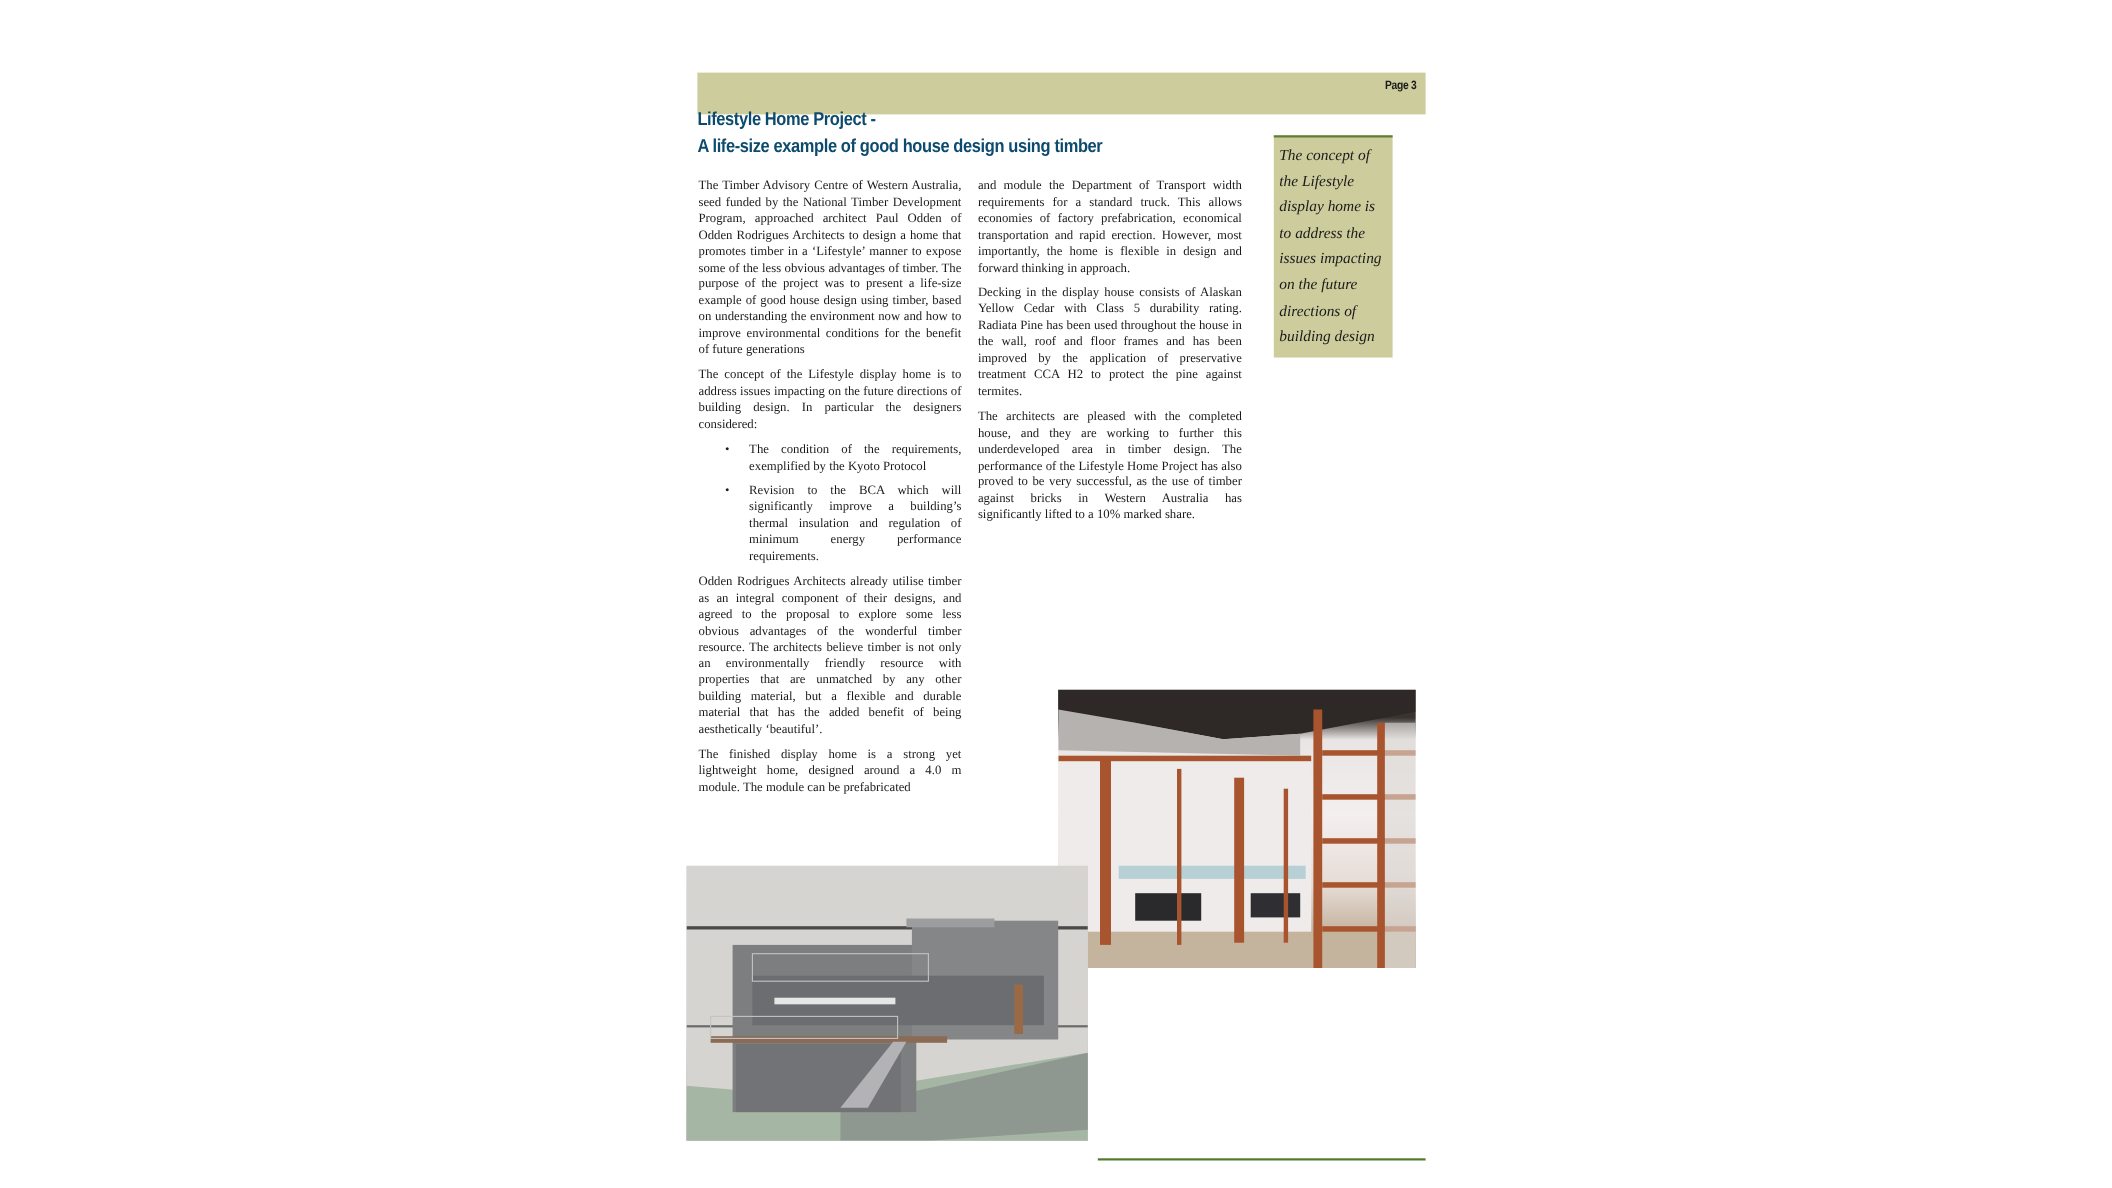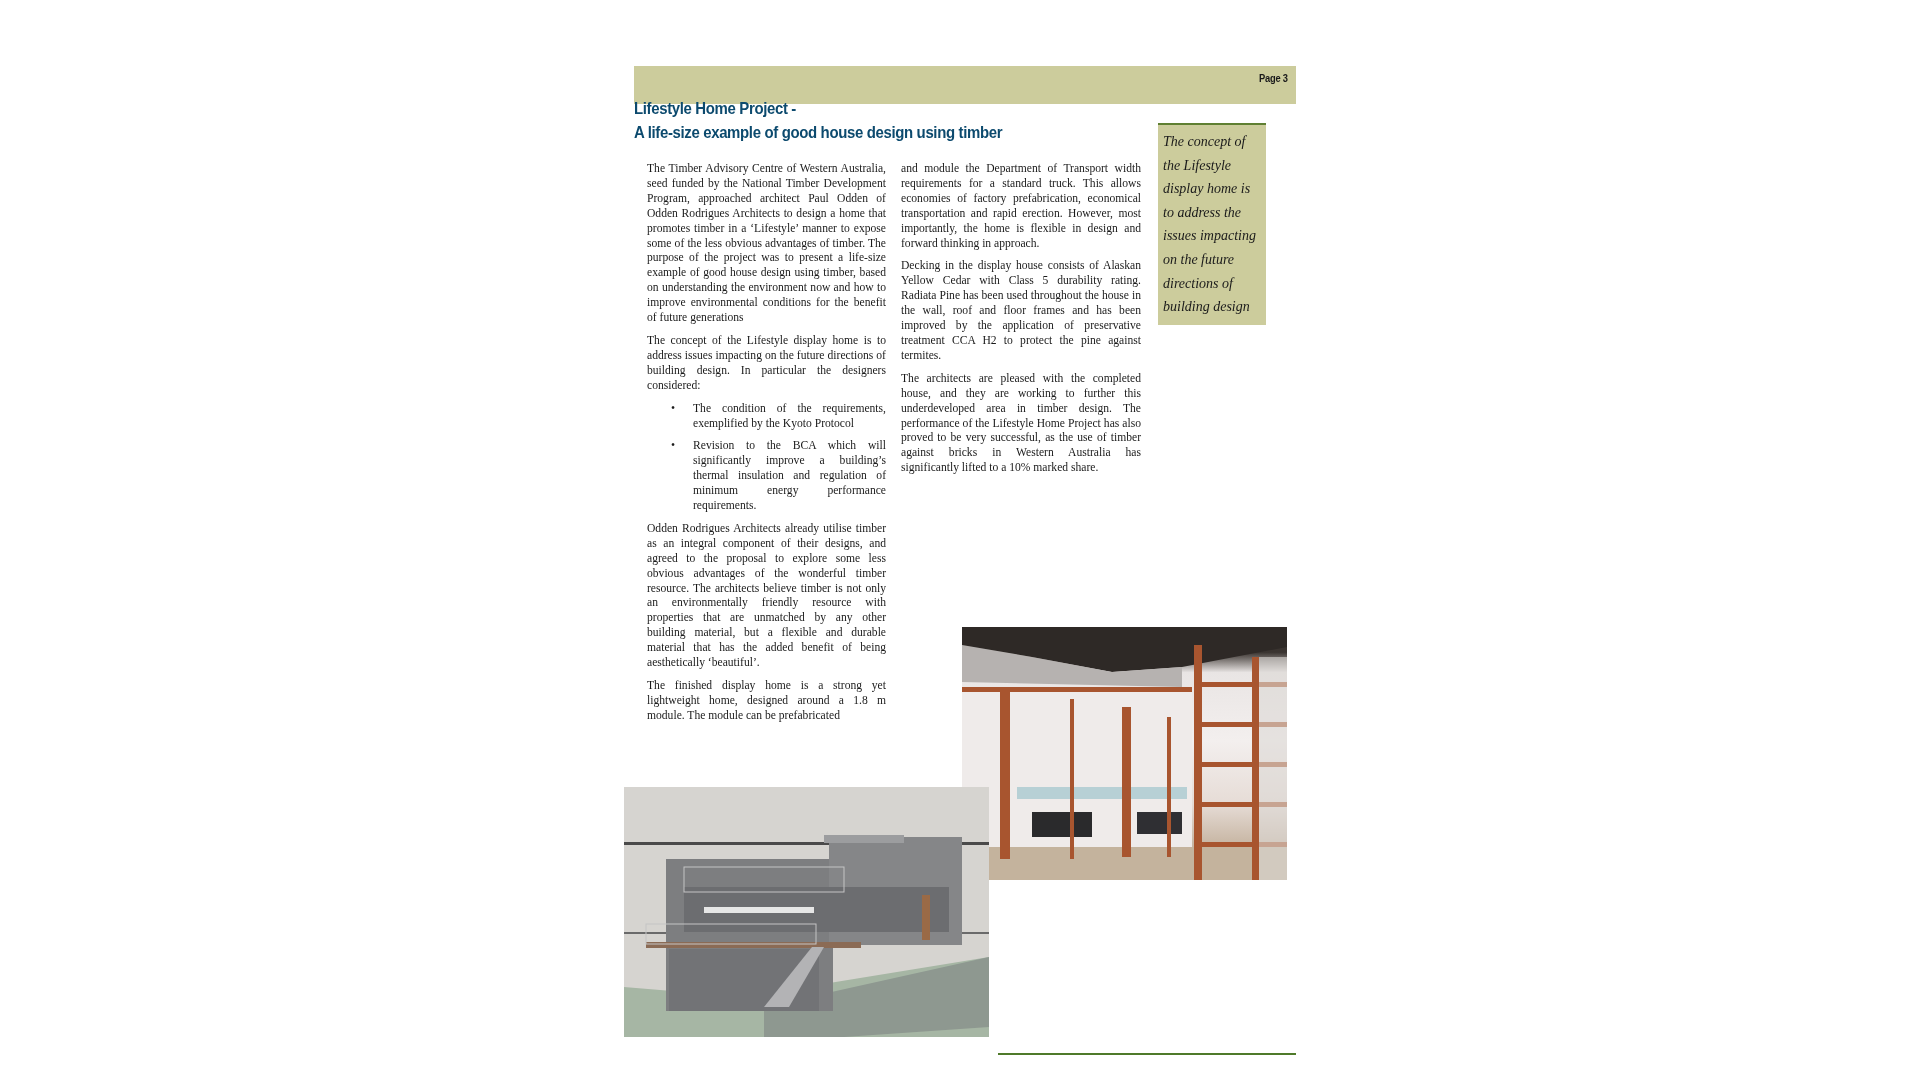--- a/index.html
+++ b/index.html
@@ -1,21 +1,21 @@
 <!DOCTYPE html>
 <html><head>
   <meta charset="utf-8">
   <style>
     html, body { margin: 0; padding: 0; background: #ffffff; }
     body { width: 1920px; height: 1080px; position: relative; overflow: hidden; font-family: "Liberation Serif", serif; color: #1a1a1a; }
     .header-band { position: absolute; left: 634px; top: 46px; width: 662px; height: 38px; background: #cccc9c; margin-top: 20px; }
     .page-num { position: absolute; right: 8px; top: 6px; font-family: "Liberation Sans", sans-serif; font-weight: bold; font-size: 11px; color: #1a1a1a; letter-spacing: -0.3px; transform: scaleX(0.85); transform-origin: right center; }
     .title { position: absolute; left: 634px; top: 97px; width: 520px; font-family: "Liberation Sans", sans-serif; font-weight: bold; font-size: 17px; line-height: 24px; color: #0c4a6e; letter-spacing: -0.4px; }
     .title span { display: block; transform: scaleX(0.88); transform-origin: left center; white-space: nowrap; }
-    .col { position: absolute; font-size: 11.6px; line-height: 14.9px; text-align: justify; margin-left: 12px; }
+    .col { position: absolute; font-size: 11.6px; line-height: 14.9px; text-align: justify; }
     .col p { margin: 0 0 8px 0; }
     .col1 { left: 635px; top: 162px; width: 239px; }
     .col2 { left: 889px; top: 162px; width: 240px; }
     .bullets { list-style: none; margin: 0 0 8px 0; padding: 0; }
     .bullets li { position: relative; padding-left: 46px; margin-bottom: 8px; }
     .bullets li .dot { position: absolute; left: 24px; top: 0; }
     .pullquote { position: absolute; left: 1158px; top: 123px; width: 108px; height: 202px; background: #cccc9c; border-top: 2px solid #5f7f32; box-sizing: border-box; padding: 5px 5px 0 5px; font-family: "Liberation Serif", serif; font-style: italic; font-size: 14px; line-height: 23.6px; color: #1a1a1a; }
     .photo { position: absolute; overflow: hidden; }
     .photo-interior { left: 962px; top: 627px; width: 325px; height: 253px; background: linear-gradient(180deg, #3a3430 0%, #3a3430 10%, #e9e5e4 18%, #f3efee 45%, #e6dcd6 70%, #c9b8a6 85%, #b8a590 100%); }
     .photo-model { left: 624px; top: 787px; width: 365px; height: 250px; background: linear-gradient(180deg, #d8d6d2 0%, #cfcdc9 60%, #a9b8a7 75%, #8d9a8b 100%); }
@@ -34,21 +34,21 @@
 </div>
 
 <div class="col col1">
   <p>The Timber Advisory Centre of Western Australia, seed funded by the National Timber Development Program, approached architect Paul Odden of Odden Rodrigues Architects to design a home that promotes timber in a ‘Lifestyle’ manner to expose some of the less obvious advantages of timber.  The purpose of the project was to present a life-size example of good house design using timber, based on  understanding the environment now and how to improve environmental conditions for the benefit of future generations</p>
   <p>The concept of the Lifestyle display home is to address issues impacting on the future directions of building design.  In particular the designers considered:</p>
   <ul class="bullets">
     <li><span class="dot">•</span><span>The condition of the requirements, exemplified by the Kyoto Protocol</span></li>
     <li><span class="dot">•</span><span>Revision to the BCA which will significantly improve a building’s thermal insulation and regulation of minimum energy performance requirements.</span></li>
   </ul>
   <p>Odden Rodrigues Architects already utilise timber as an integral component of their designs, and agreed to the proposal to explore some less obvious advantages of the wonderful timber resource. The architects believe timber is not only an environmentally friendly resource with properties that are unmatched by any other building material, but a flexible and durable material that has the added benefit of being aesthetically ‘beautiful’.</p>
-  <p>The finished display home is a strong yet lightweight home, designed around a 1.8 m module.  The module can be prefabricated</p>
+  <p>The finished display home is a strong yet lightweight home, designed around a 4.0 m module.  The module can be prefabricated</p>
 </div>
 
 <div class="col col2">
   <p>and module the Department of Transport width requirements for a standard truck.   This allows economies of factory prefabrication, economical transportation and rapid erection. However, most importantly, the home is flexible in design and forward thinking in approach.</p>
   <p>Decking in the display house consists of Alaskan Yellow Cedar with Class 5 durability rating. Radiata Pine has been used throughout the house in the wall, roof and floor frames and has been improved by the application of preservative treatment CCA H2 to protect the pine against termites.</p>
   <p>The architects are pleased with the completed house, and they are working to further this underdeveloped area in timber design. The performance of the Lifestyle Home Project has also proved to be very successful, as the use of timber against bricks in Western Australia has significantly lifted to a 10% marked share.</p>
 </div>
 
 <div class="pullquote">The concept of the Lifestyle display home is to address the issues impacting on the future directions of building design</div>
 

